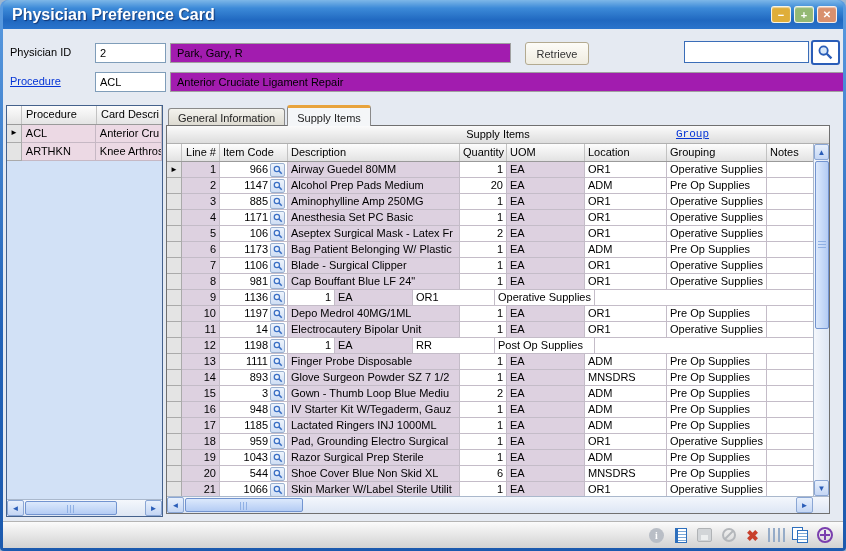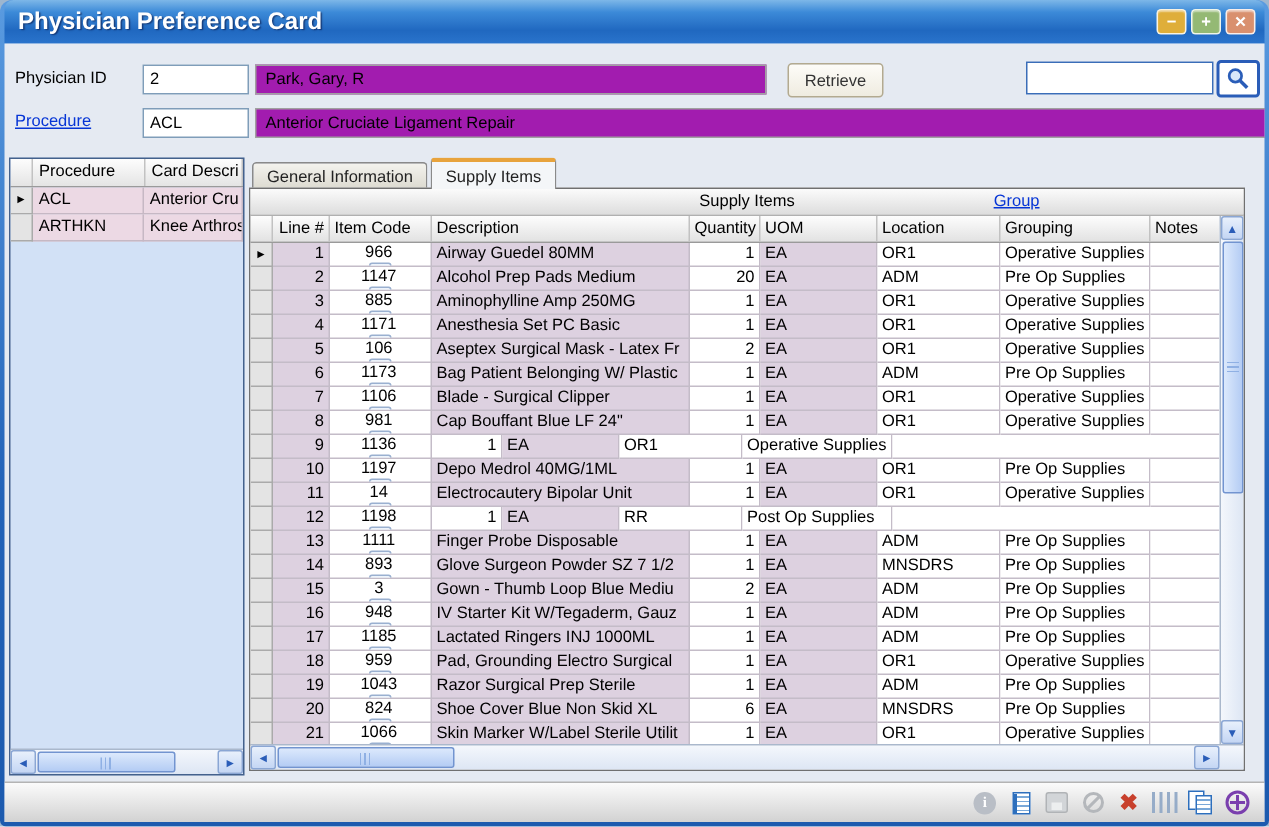--- a/index.html
+++ b/index.html
@@ -103,40 +103,40 @@
   .tabs{ display:flex; height:21px; padding-left:2px; }
   .tab{ padding:3px 9px 2px; border:1px solid #8a8a8a; border-bottom:none;
     border-radius:3px 3px 0 0; background:linear-gradient(#f4f3ee,#dcdad0);
     margin-right:2px; margin-top:3px; color:#222; }
   .tab.active{ background:#f4f6f8; margin-top:0; padding-top:4px;
     border-top:3px solid #e8a33c; position:relative; z-index:2; font-weight:normal; }
   .grid-frame{ width:664px; height:389px; border:1px solid #707070; background:#fff;
     display:flex; flex-direction:column; margin-top:-1px; position:relative; z-index:1; }
   .group-bar{ height:18px; background:linear-gradient(#fbfbfb,#dddddd);
     border-bottom:1px solid #b0b0b0; position:relative; text-align:center; padding-top:2px; }
-  .group-link{ position:absolute; right:136px; top:2px; }
+  .group-link{ position:absolute; right:120px; top:2px;font-family:Liberation Mono, monospace; }
   .grid-body{ flex:1; display:flex; overflow:hidden; }
   .grid-main{ flex:1; display:flex; flex-direction:column; overflow:hidden; }
   .col-head{ display:flex; height:18px; background:linear-gradient(#fdfdfd,#e2e2e2);
     border-bottom:1px solid #9a9a9a; flex:none; }
   .col-head .hc{ padding:2px 3px; border-right:1px solid #c2c2c2; overflow:hidden; white-space:nowrap; }
   .rows-area{ flex:1; overflow:hidden; background:#fff; }
   
   .w-sel{ width:15px; flex:none; } .w-line{ width:38px; flex:none; text-align:right; }
   .w-item{ width:68px; flex:none; } .w-desc{ width:172px; flex:none; }
   .w-qty{ width:47px; flex:none; text-align:right; } .w-uom{ width:78px; flex:none; }
   .w-loc{ width:82px; flex:none; } .w-grp{ width:100px; flex:none; } .w-notes{ flex:1; }
   .srow{ display:flex; height:16px; }
   .srow .c{ padding:1px 3px; border-right:1px solid #c4bcc8; border-bottom:1px solid #c4bcc8;
     overflow:hidden; white-space:nowrap; line-height:13px; }
   .srow .sel{ width:15px; flex:none; background:#e4e4e4; padding:0; text-align:center;
     border-right:1px solid #aaa; border-bottom:1px solid #aaa; }
   .cell-lav{ background:#ddd1e0; }
   .cell-wht{ background:#fff; }
-  .item-cell{ display:flex; align-items:center; justify-content:space-between; padding:0 2px !important;flex-direction:column; }
+  .item-cell{ display:flex; align-items:center; justify-content:space-between; padding:0 2px !important; }
   .item-num{ flex:1; text-align:right; padding-right:2px; }
   .lookup{ width:15px; height:14px; flex:none; border:1px solid #9ab0d0; border-radius:2px;
     background:linear-gradient(#eef4fc,#cfdef4); display:flex; align-items:center; justify-content:center; }
   
   .toolbar{ position:absolute; left:0; right:0; bottom:0; height:27px;
     background:linear-gradient(#fbfbfb,#d2d2d2); border-top:1px solid #b4b4b4;
     display:flex; align-items:center; justify-content:flex-end; padding-right:10px; gap:7px; }
   .tico{ width:17px; height:17px; display:flex; align-items:center; justify-content:center; }
   .ico-info{ width:15px; height:15px; border-radius:50%; background:#b9bec6; color:#fff;
     font-weight:bold; font-size:10px; font-family:"Liberation Serif",serif;
@@ -619,21 +619,21 @@
     <div class="c w-uom cell-lav">EA</div>
     <div class="c w-loc cell-wht">ADM</div>
     <div class="c w-grp cell-wht">Pre Op Supplies</div>
     <div class="c w-notes cell-wht" style="border-right:none;"></div>
   </div>
 
   <div class="srow">
     <div class="c sel"></div>
     <div class="c w-line cell-lav">20</div>
     <div class="c w-item cell-wht item-cell">
-      <span class="item-num">824</span>
+      <span class="item-num">544</span>
       <span class="lookup">
         <svg width="10" height="10" viewBox="0 0 16 16">
           <circle cx="6.2" cy="6.2" r="4.2" fill="#eaf2fc" stroke="#3a6fc4" stroke-width="2"></circle>
           <line x1="9.4" y1="9.4" x2="14" y2="14" stroke="#3a6fc4" stroke-width="2.4"></line>
         </svg>
       </span>
     </div>
     <div class="c w-desc cell-lav">Shoe Cover Blue Non Skid  XL</div>
     <div class="c w-qty cell-wht">6</div>
     <div class="c w-uom cell-lav">EA</div>

